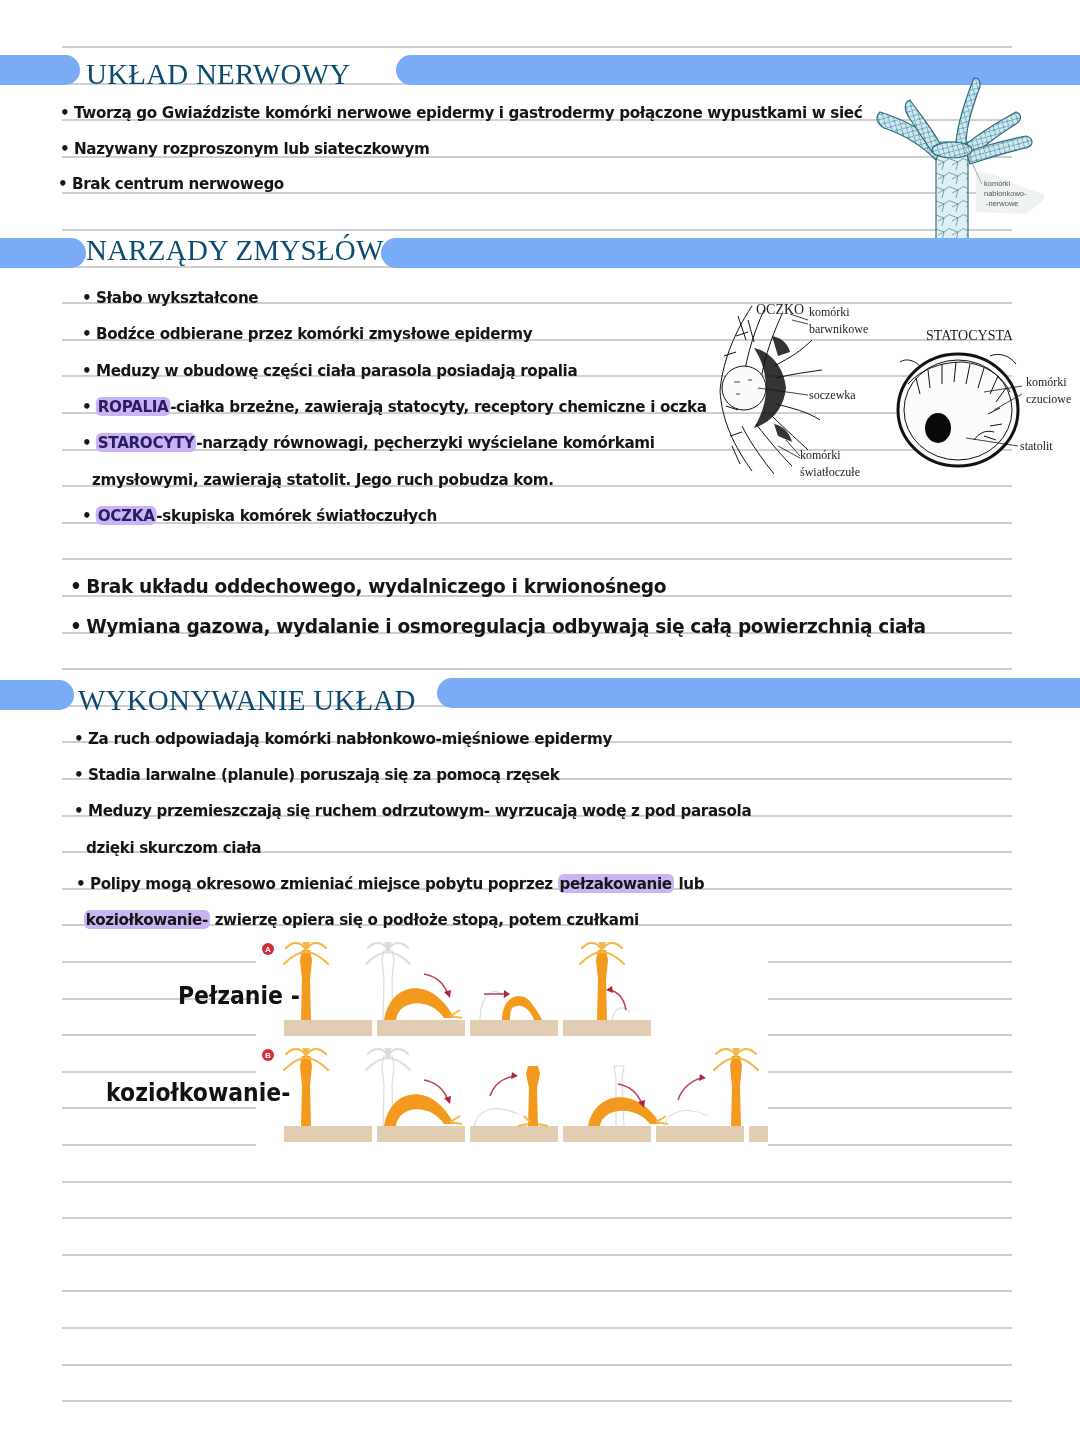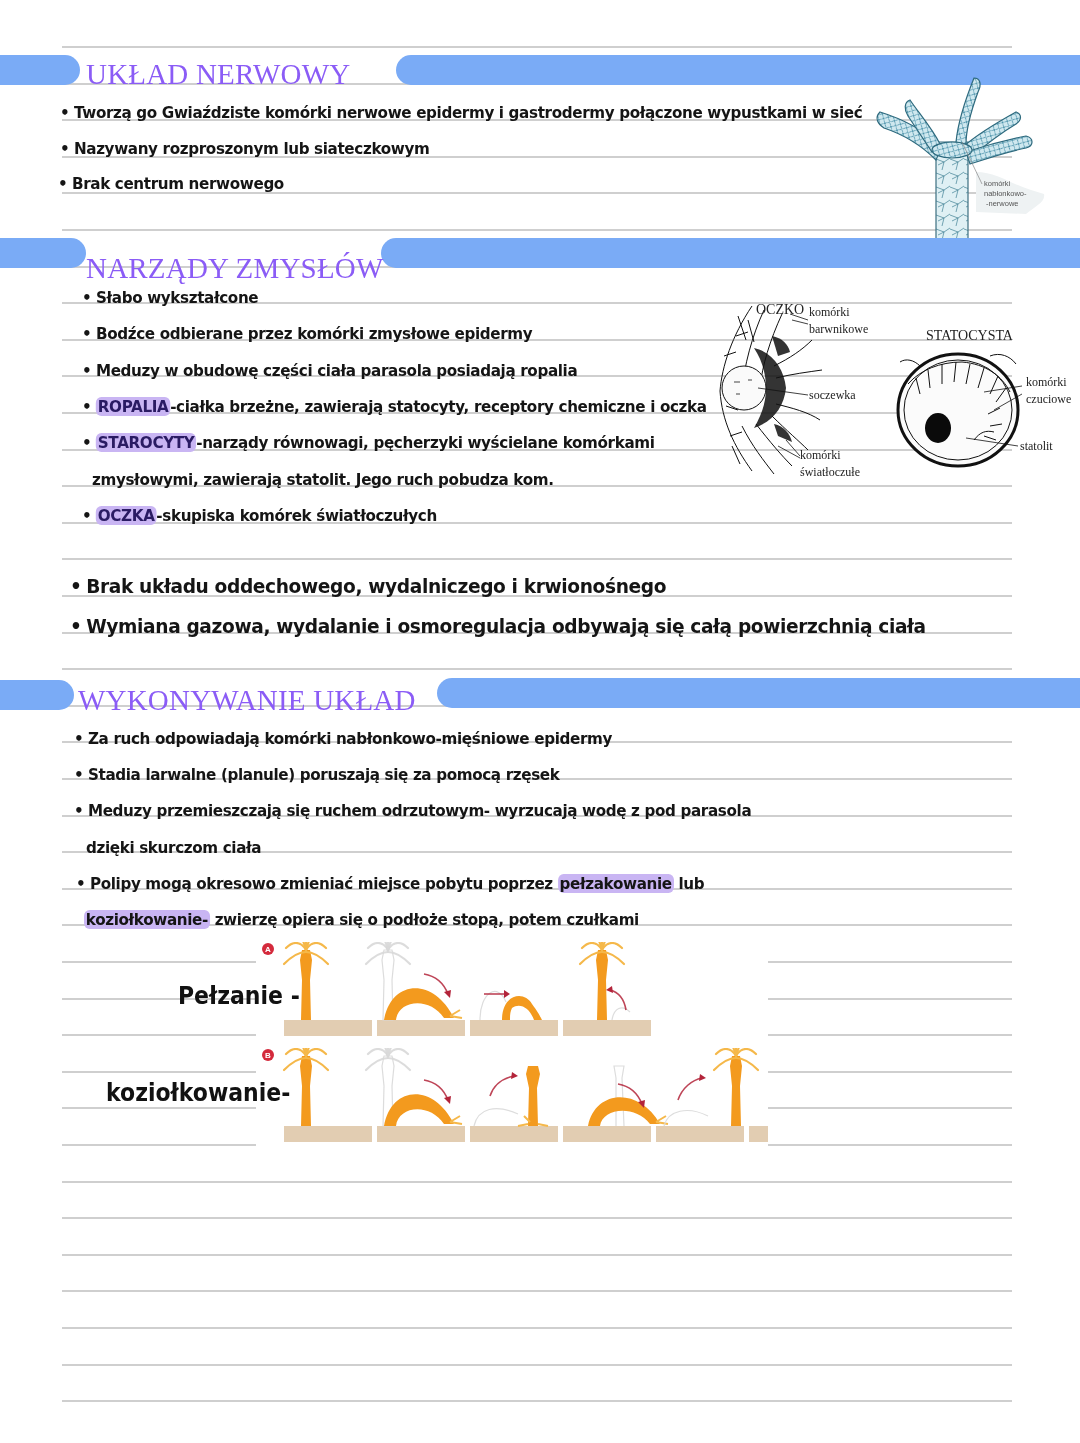--- a/index.html
+++ b/index.html
@@ -5,21 +5,21 @@
   * { box-sizing: border-box; margin: 0; padding: 0; }
   html, body { width: 1080px; height: 1443px; background: #ffffff; overflow: hidden; }
   body { position: relative; font-family: "DejaVu Sans", sans-serif; color: #111; }
 
   .rule { position: absolute; left: 62px; width: 950px; height: 2px; background: #cfcfcf; }
 
   .hbar { position: absolute; height: 30px; background: #7aabf6; border-radius: 15px; }
   .hbar.left { border-radius: 0 16px 16px 0; }
   .heading {
     position: absolute; font-family: "Liberation Serif", serif; font-size: 29px;
-    color: #8b5cf6; letter-spacing: 0.2px; white-space: nowrap; line-height: 1;
+    color: #0c4a6e; letter-spacing: 0.2px; white-space: nowrap; line-height: 1;
   }
 
   .note {
     position: absolute; font-family: "DejaVu Sans", sans-serif; font-weight: bold;
     font-size: 16.5px; color: #151515; white-space: nowrap; line-height: 1;
     letter-spacing: -0.4px; transform: scaleX(0.92); transform-origin: left center;
   }
   .note.big { font-size: 20px; letter-spacing: -0.4px; transform: scaleX(0.93); }
   .note .bul { margin-right: 5px; }
   .hl { background: #c9b5f3; border-radius: 6px; padding: 0 2px; }
@@ -115,21 +115,21 @@
   <path d="M100 80 C 118 74 140 68 160 64 C 168 66 168 74 160 76 C 140 80 122 86 104 92 Z" fill="url(#net)" stroke="#2e6a7e" stroke-width="1.2"></path>
   <ellipse cx="86" cy="78" rx="20" ry="8" fill="url(#net)" stroke="#2e6a7e" stroke-width="1.2"></ellipse>
   <line x1="96" y1="70" x2="116" y2="112" stroke="#888" stroke-width="0.7"></line>
   <text class="sans-lbl" x="118" y="114" font-size="7.5">komórki</text>
   <text class="sans-lbl" x="118" y="124" font-size="7.5">nabłonkowo-</text>
   <text class="sans-lbl" x="120" y="134" font-size="7.5">-nerwowe</text>
 </svg>
 
 <div class="hbar left" style="left:0;top:238px;width:86px;"></div>
 <div class="hbar" style="left:381px;top:238px;width:699px;border-radius:16px 0 0 16px;"></div>
-<div class="heading" style="left:86px;top:254px;">NARZĄDY ZMYSŁÓW</div>
+<div class="heading" style="left:86px;top:236px;">NARZĄDY ZMYSŁÓW</div>
 
 <div class="note" style="left:82px;top:290px;">
   <span class="bul">•</span><span>Słabo wykształcone</span>
 </div>
 <div class="note" style="left:82px;top:326px;">
   <span class="bul">•</span><span>Bodźce odbierane przez komórki zmysłowe epidermy</span>
 </div>
 <div class="note" style="left:82px;top:363px;">
   <span class="bul">•</span><span>Meduzy w obudowę części ciała parasola posiadają ropalia</span>
 </div>

